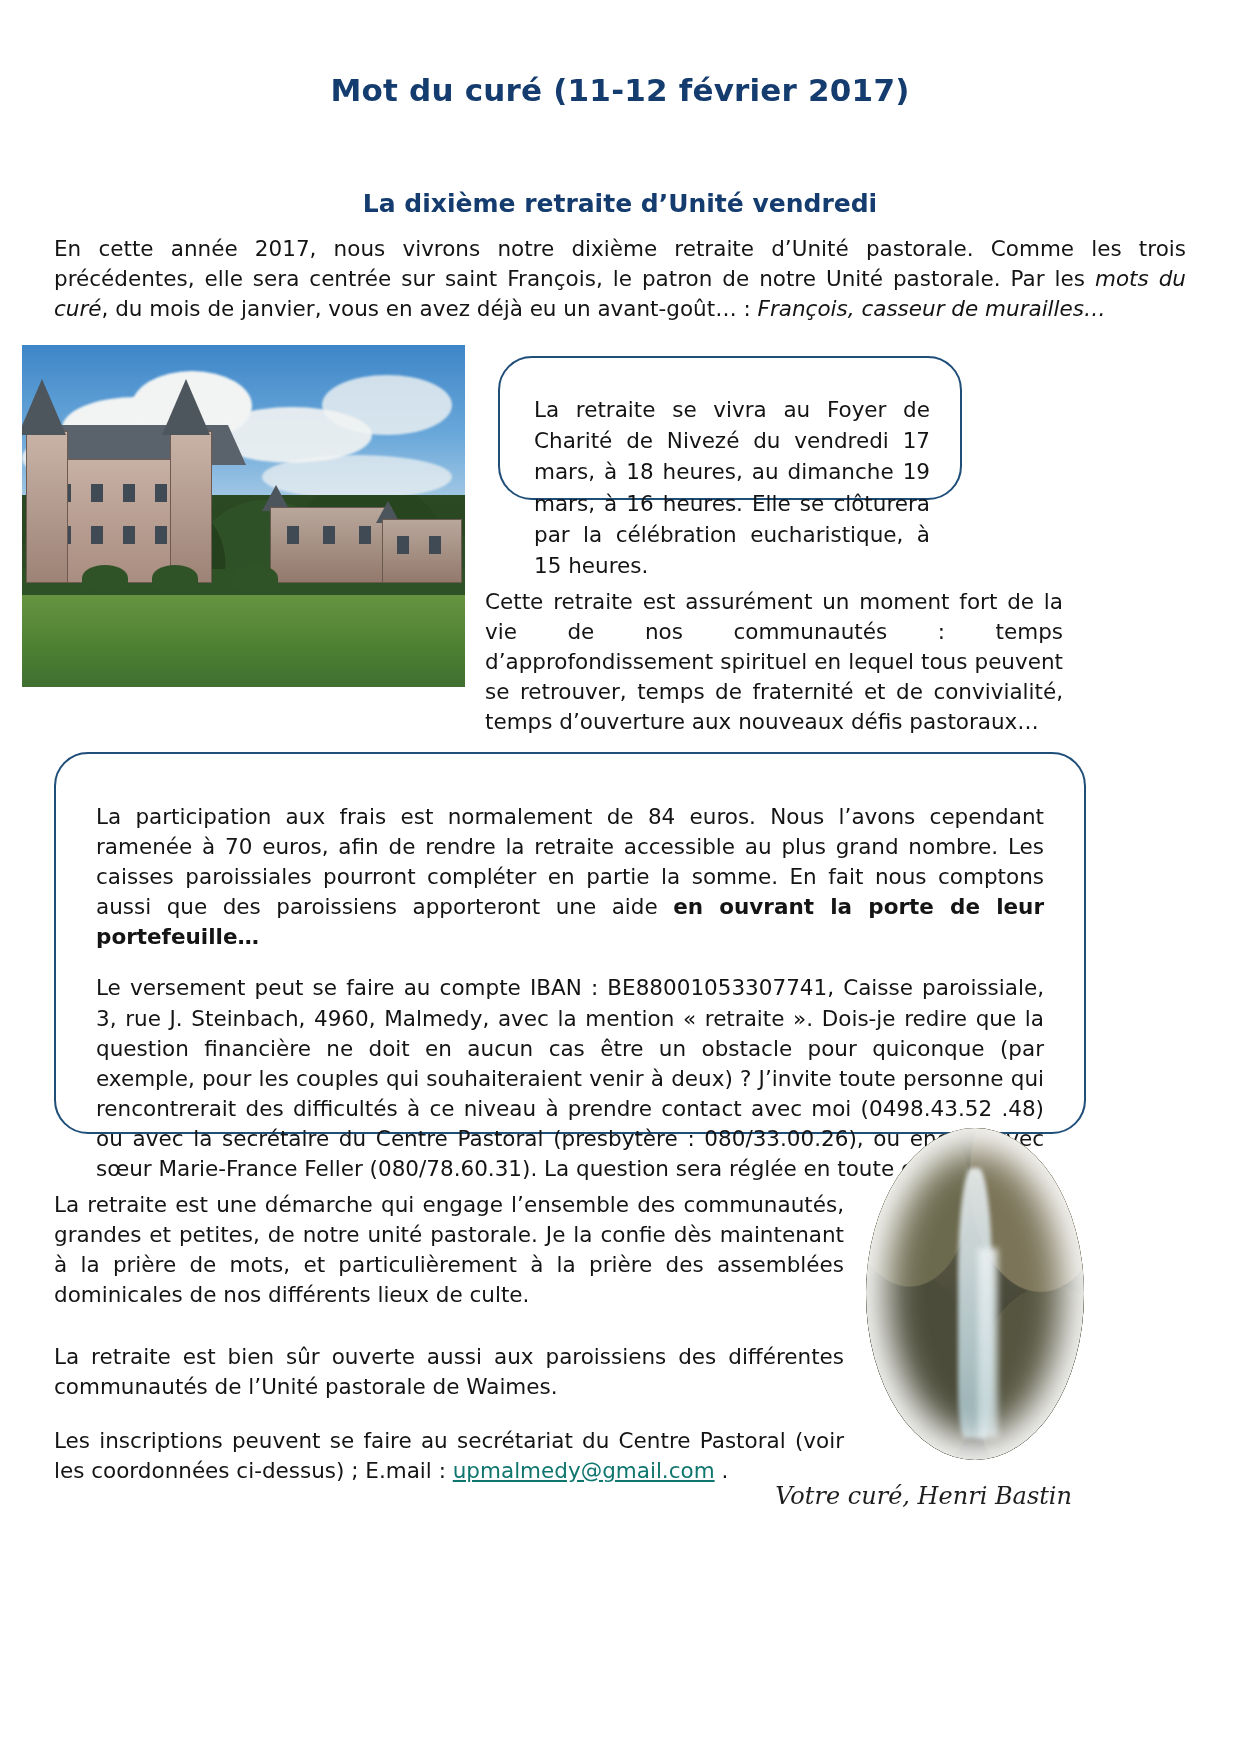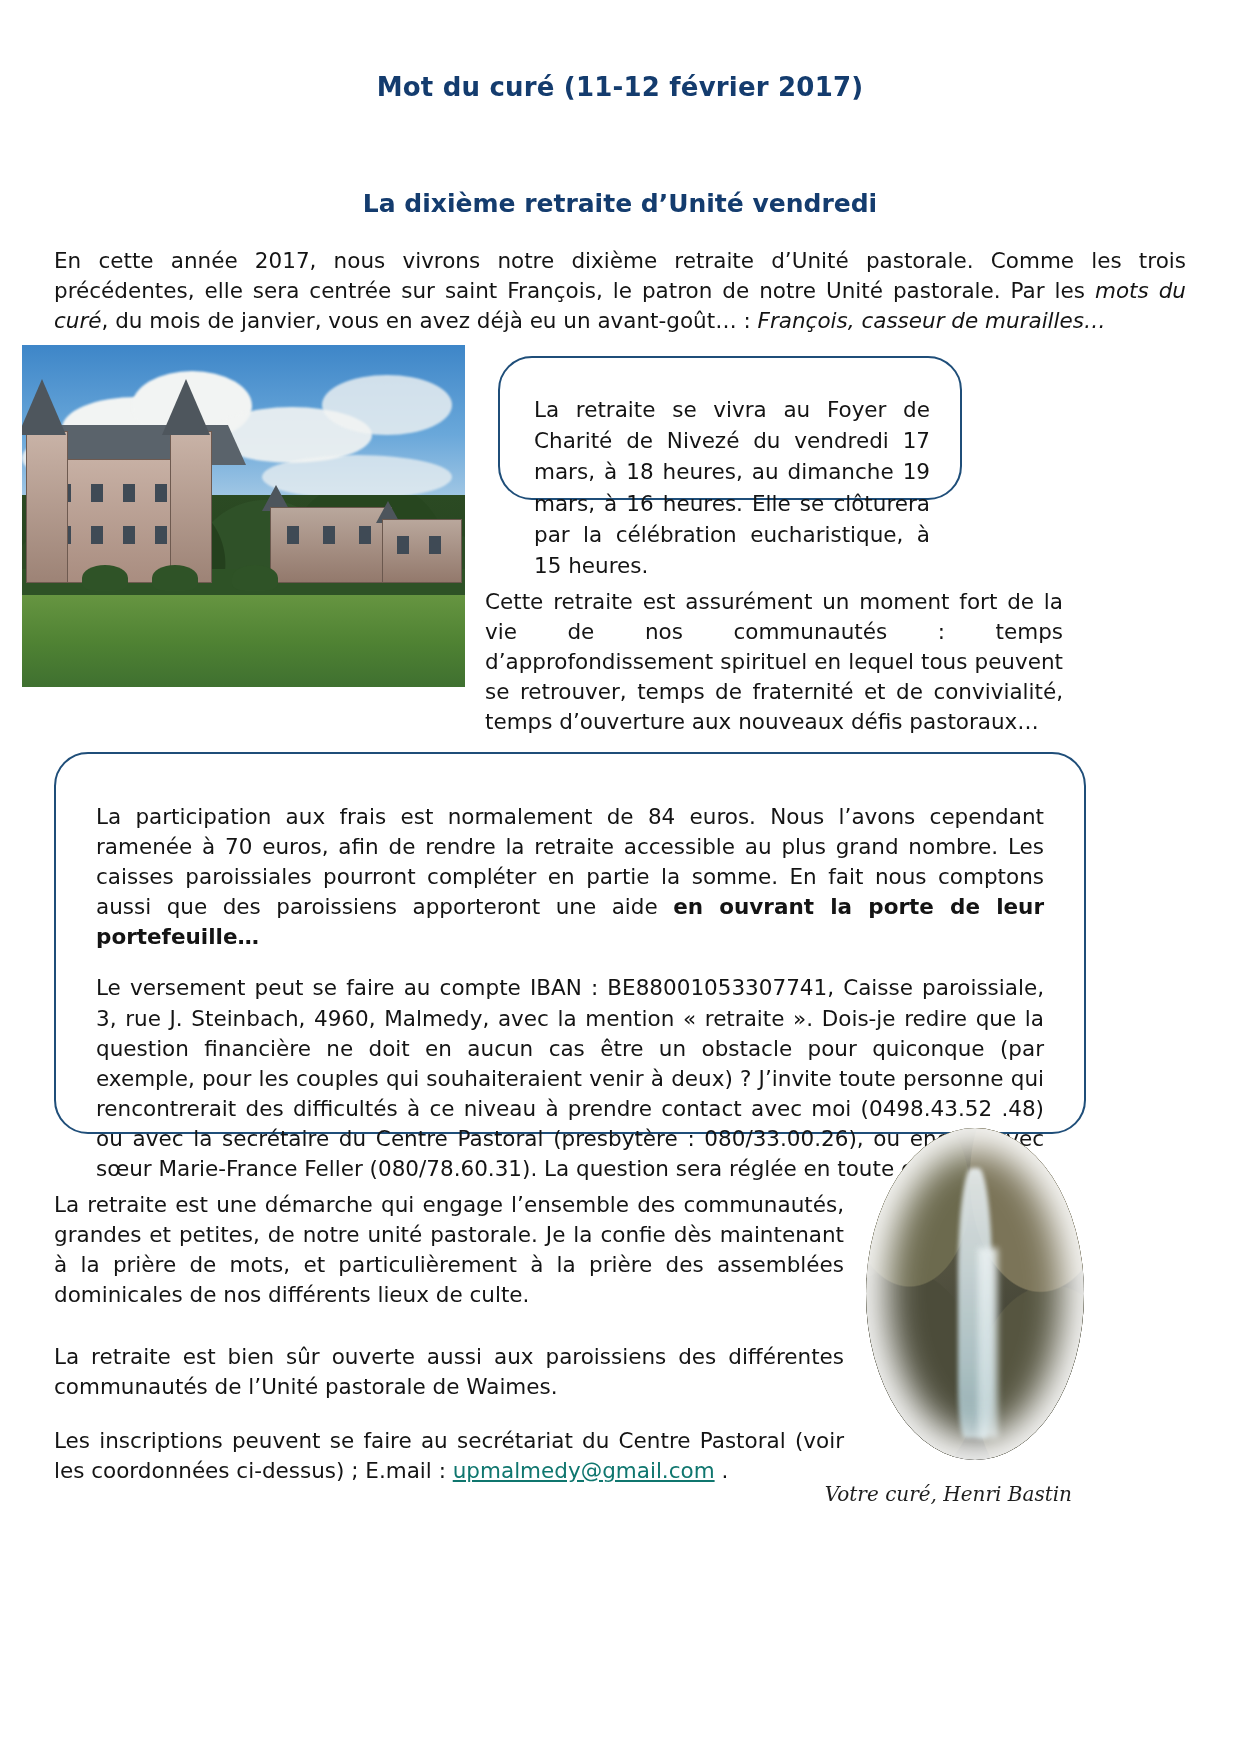--- a/index.html
+++ b/index.html
@@ -21,21 +21,21 @@
     width: 1240px;
     height: 1754px;
   }
 
   
   .doc-title {
     position: absolute;
     left: 0; top: 48px;
     width: 1240px;
     text-align: center;
-    font-size: 26px;
+    font-size: 31px;
     font-weight: bold;
     color: #143c6e;
     letter-spacing: 0.2px;
     margin-top: 24px;
   }
 
   .section-title {
     position: absolute;
     left: 0; top: 168px;
     width: 1240px;
@@ -51,21 +51,21 @@
     font-size: 21.5px;
     line-height: 1.40;
     color: #141414;
   }
   .para em { font-style: italic; }
   .para b { font-weight: bold; }
 
   
   #intro-para {
     position: absolute;
-    left: 54px; top: 224px;
+    left: 54px; top: 212px;
     width: 1132px;
   }
 
   
   .photo-chateau {
     position: absolute;
     left: 22px; top: 345px;
     width: 443px;
     height: 342px;
     overflow: hidden;
@@ -249,21 +249,21 @@
   }
 
   
   .signature {
     position: absolute;
     left: 0; top: 1482px;
     width: 1072px;
     text-align: right;
     font-family: "DejaVu Serif", "Liberation Serif", serif;
     font-style: italic;
-    font-size: 20px;
+    font-size: 24px;
     color: #1e1e1e;
   }
 </style>
 </head>
 <body>
 
 <div class="page">
 
   <h1 class="doc-title">Mot du curé (11-12 février 2017)</h1>
 

